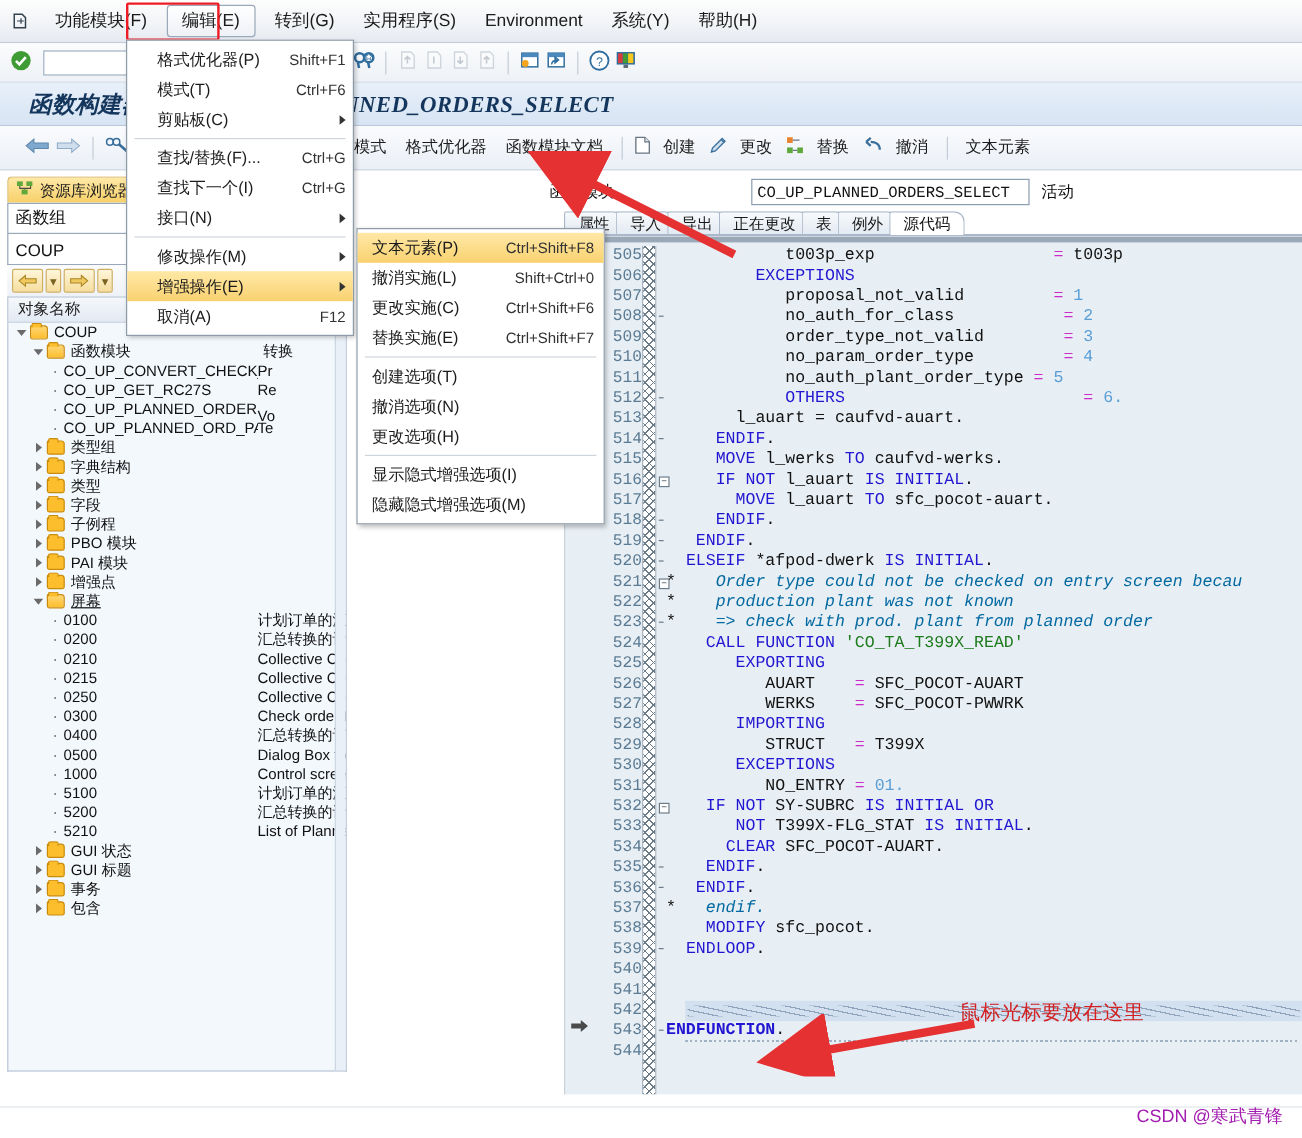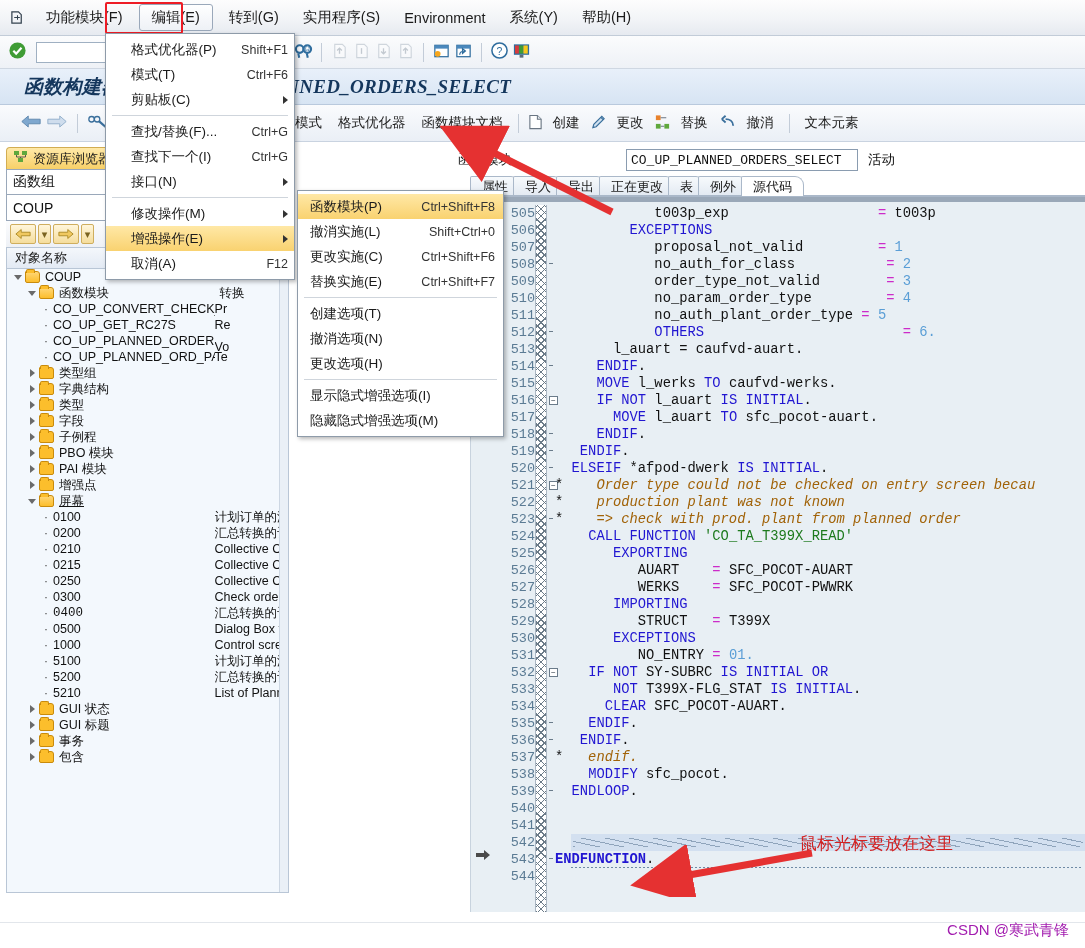--- a/index.html
+++ b/index.html
@@ -195,21 +195,21 @@
   }
   .codecol {
     position: absolute; left: 84px; top: 8px; width: 540px; height: 100%;
     font-family: "Liberation Mono","DejaVu Sans Mono", monospace;
     font-size: 13.8px; white-space: pre; color: #111;
   }
   .ln { height: 17px; line-height: 17px; }
   .kw  { color: #2116d1; }
   .lit { color: #1d7a1d; }
   .num { color: #5a9ed6; }
-  .cmt { color: #a16207; font-style: italic; }
+  .cmt { color: #0369a1; font-style: italic; }
   .mag { color: #cc2bc9; }
   .blk { color: #111; }
   .bold { font-weight: bold; }
   .fold-box {
     display:inline-block; width:9px; height:9px; border:1px solid #6a7b8a;
     background:#fff; font-size:8px; line-height:7px; text-align:center; color:#2d3b47;
   }
   .hl-row {
     position: absolute; left: 100px; width: 515px; height: 17px;
     background: #d3e0f0;
@@ -718,21 +718,21 @@
         </div>
         <div class="trow">
           <div style="width:32px;flex:none;"></div>
           <div class="dot">·</div>
           <div class="leafname" style="width:220px;overflow:hidden;">0300</div>
           <div style="width:100px;overflow:hidden;font-size:12.5px;">Check order  type / order num</div>
         </div>
         <div class="trow">
           <div style="width:32px;flex:none;"></div>
           <div class="dot">·</div>
-          <div class="leafname" style="width:220px;overflow:hidden;font-family:Liberation Mono, monospace;">0400</div>
+          <div class="leafname" style="width:220px;overflow:hidden;">0400</div>
           <div style="width:100px;overflow:hidden;font-size:12.5px;">汇总转换的订单选择参数</div>
         </div>
         <div class="trow">
           <div style="width:32px;flex:none;"></div>
           <div class="dot">·</div>
           <div class="leafname" style="width:220px;overflow:hidden;">0500</div>
           <div style="width:100px;overflow:hidden;font-size:12.5px;">Dialog Box for Processing Sort I</div>
         </div>
         <div class="trow">
           <div style="width:32px;flex:none;"></div>
@@ -964,21 +964,21 @@
         <span class="sub"></span>
       </div>
       <div class="mi">
         <span>取消(A)</span>
         <span class="acc">F12</span>
       </div>
     </div>
 
   <div class="submenu" id="submenu">
       <div class="smi hi">
-        <span>函数模块(P)</span>
+        <span>文本元素(P)</span>
         <span class="acc">Ctrl+Shift+F8</span>
       </div>
       <div class="smi">
         <span>撤消实施(L)</span>
         <span class="acc">Shift+Ctrl+0</span>
       </div>
       <div class="smi">
         <span>更改实施(C)</span>
         <span class="acc">Ctrl+Shift+F6</span>
       </div>

